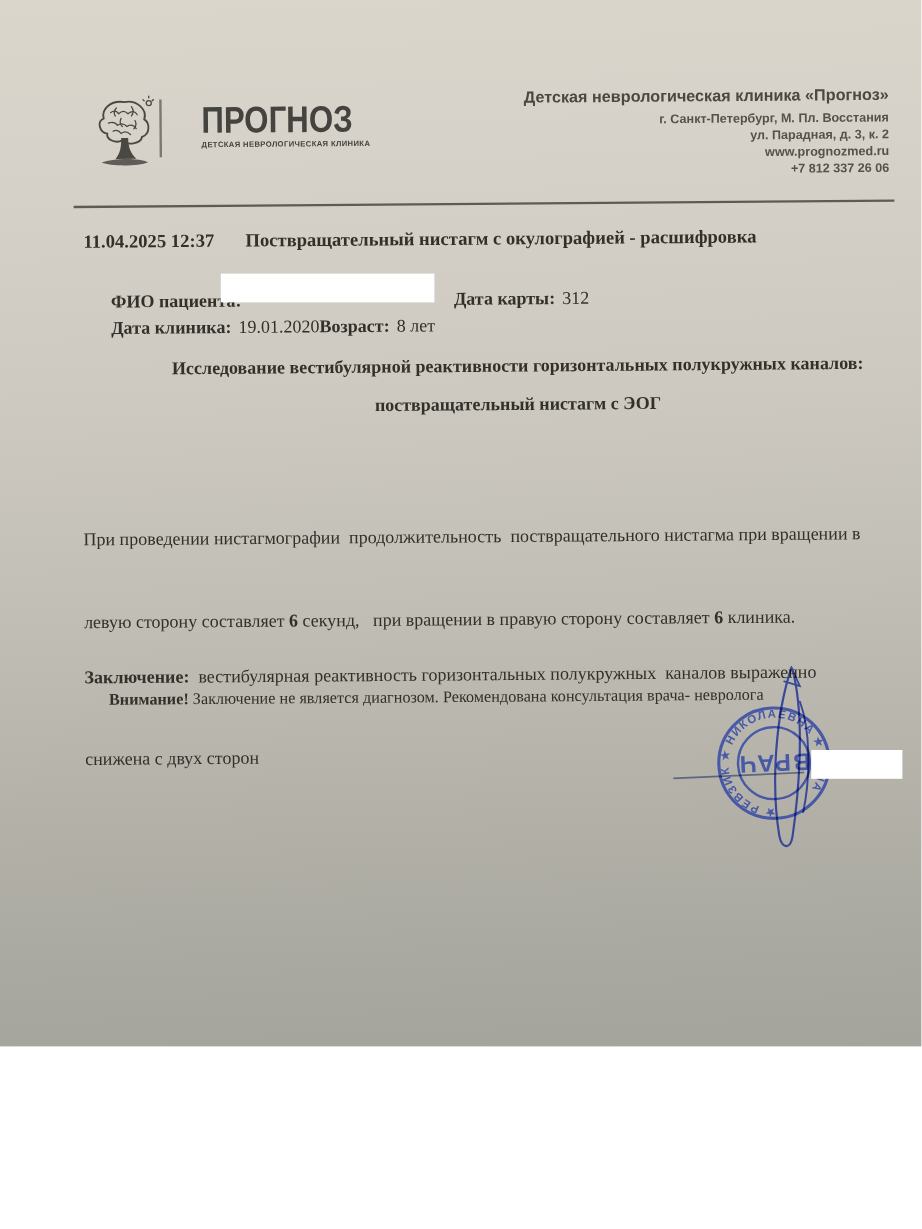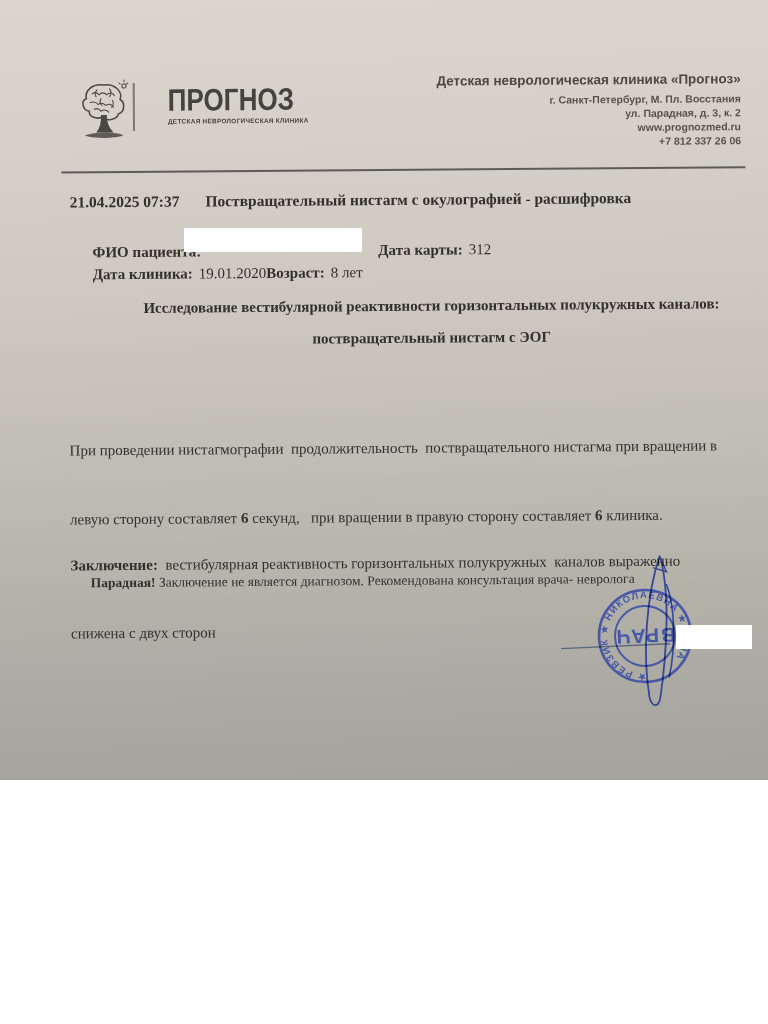--- a/index.html
+++ b/index.html
@@ -2,21 +2,21 @@
 <html style="--paper-top: #dbd6cc; --paper-bottom: #a5a49c; --ink: #32302b; --header-ink: #55524b; --logo-ink: #45433f; --stamp-blue: #3c4fa6; --signature-blue: #2e3f96; --redaction: #ffffff;"><head>
 <meta charset="utf-8">
 <style>
   :root{
     --paper-top:#dbd6cc; --paper-bottom:#a5a49c; --ink:#32302b; --header-ink:#55524b;
     --logo-ink:#45433f; --stamp-blue:#3c4fa6; --signature-blue:#2e3f96; --redaction:#ffffff;
     --rule:#5d5b55;
   }
   html,body{margin:0;padding:0;}
   body{width:768px;height:1024px;overflow:hidden;font-family:"Liberation Serif",serif;}
-  .stage{position:relative;width:768px;height:780px;
+  .stage{position:relative;width:768px;height:872px;
     background:linear-gradient(178deg,var(--paper-top) 0%,#d6d1c8 18%,#cdc9c0 38%,#c2bfb6 56%,#b3b1a8 76%,#aaa9a1 90%,var(--paper-bottom) 100%);}
   .content{position:absolute;inset:0;transform:rotate(-0.45deg);transform-origin:0 0;color:var(--ink);}
 
   
   .logo-wrap{position:absolute;left:74px;top:80px;display:flex;align-items:flex-start;}
   .logo-icon{width:58px;height:64px;}
   .logo-sep{width:2px;height:48px;background:#7a7874;margin:4px 0 0 0;}
   .logo-text{margin-left:33px;margin-top:8px;}
   .brand{font-family:"Liberation Sans",sans-serif;font-weight:700;font-size:31px;line-height:28px;
     color:var(--logo-ink);letter-spacing:0px;transform:scaleX(0.84);transform-origin:left;white-space:nowrap;}
@@ -87,21 +87,21 @@
       <div class="clinic-name">Детская неврологическая клиника «Прогноз»</div>
       <div class="clinic-line">г. Санкт-Петербург, М. Пл. Восстания</div>
       <div class="clinic-line">ул. Парадная, д. 3, к. 2</div>
       <div class="clinic-line">www.prognozmed.ru</div>
       <div class="clinic-line">+7 812 337 26 06</div>
     </div>
 
     <div class="rule"></div>
 
     <div class="title-line">
-      <span>21.04.2025 07:37</span><span class="title-text">Поствращательный нистагм с окулографией - расшифровка</span>
+      <span>11.04.2025 12:37</span><span class="title-text">Поствращательный нистагм с окулографией - расшифровка</span>
     </div>
 
     <div class="p-row1">
       <span class="lbl">ФИО пациента:</span><span class="fio-space"></span><span class="lbl">Дата карты:</span><span class="inline-gap6">312</span>
     </div>
 
     <div class="p-row2">
       <span class="lbl">Дата клиника:</span><span class="inline-gap6">19.01.2020</span><span class="lbl inline-gap12">Возраст:</span><span class="inline-gap6">8 лет</span>
     </div>
 
@@ -112,21 +112,21 @@
       <span class="line">При проведении нистагмографии  продолжительность  поствращательного нистагма при вращении в</span>
       <span class="line"><span>левую сторону составляет </span><span class="lbl">6</span><span> секунд,   при вращении в правую сторону составляет </span><span class="lbl">6</span><span> клиника.</span></span>
     </div>
 
     <div class="conclusion">
       <span class="line"><span class="lbl">Заключение:</span><span>  вестибулярная реактивность горизонтальных полукружных  каналов выраженно</span></span>
       <span class="line">снижена с двух сторон</span>
     </div>
 
     <div class="warning">
-      <span class="lbl">Парадная!</span><span> Заключение не является диагнозом. Рекомендована консультация врача- невролога</span>
+      <span class="lbl">Внимание!</span><span> Заключение не является диагнозом. Рекомендована консультация врача- невролога</span>
     </div>
 
     <svg class="sig-svg" viewBox="0 0 768 1024">
       <path d="M 556 653 L 665 649" stroke="#4e5a77" stroke-width="1.4" fill="none" opacity="0.85"></path>
     </svg>
 
     <svg class="stamp" viewBox="0 0 104 104">
       <circle cx="52" cy="52" r="46" fill="none" stroke="#3c4fa6" stroke-width="2.6"></circle>
       <circle cx="52" cy="52" r="30" fill="none" stroke="#3c4fa6" stroke-width="2"></circle>
       <path id="ringPath" d="M 52 14 A 38 38 0 1 1 51.99 14" fill="none"></path>

